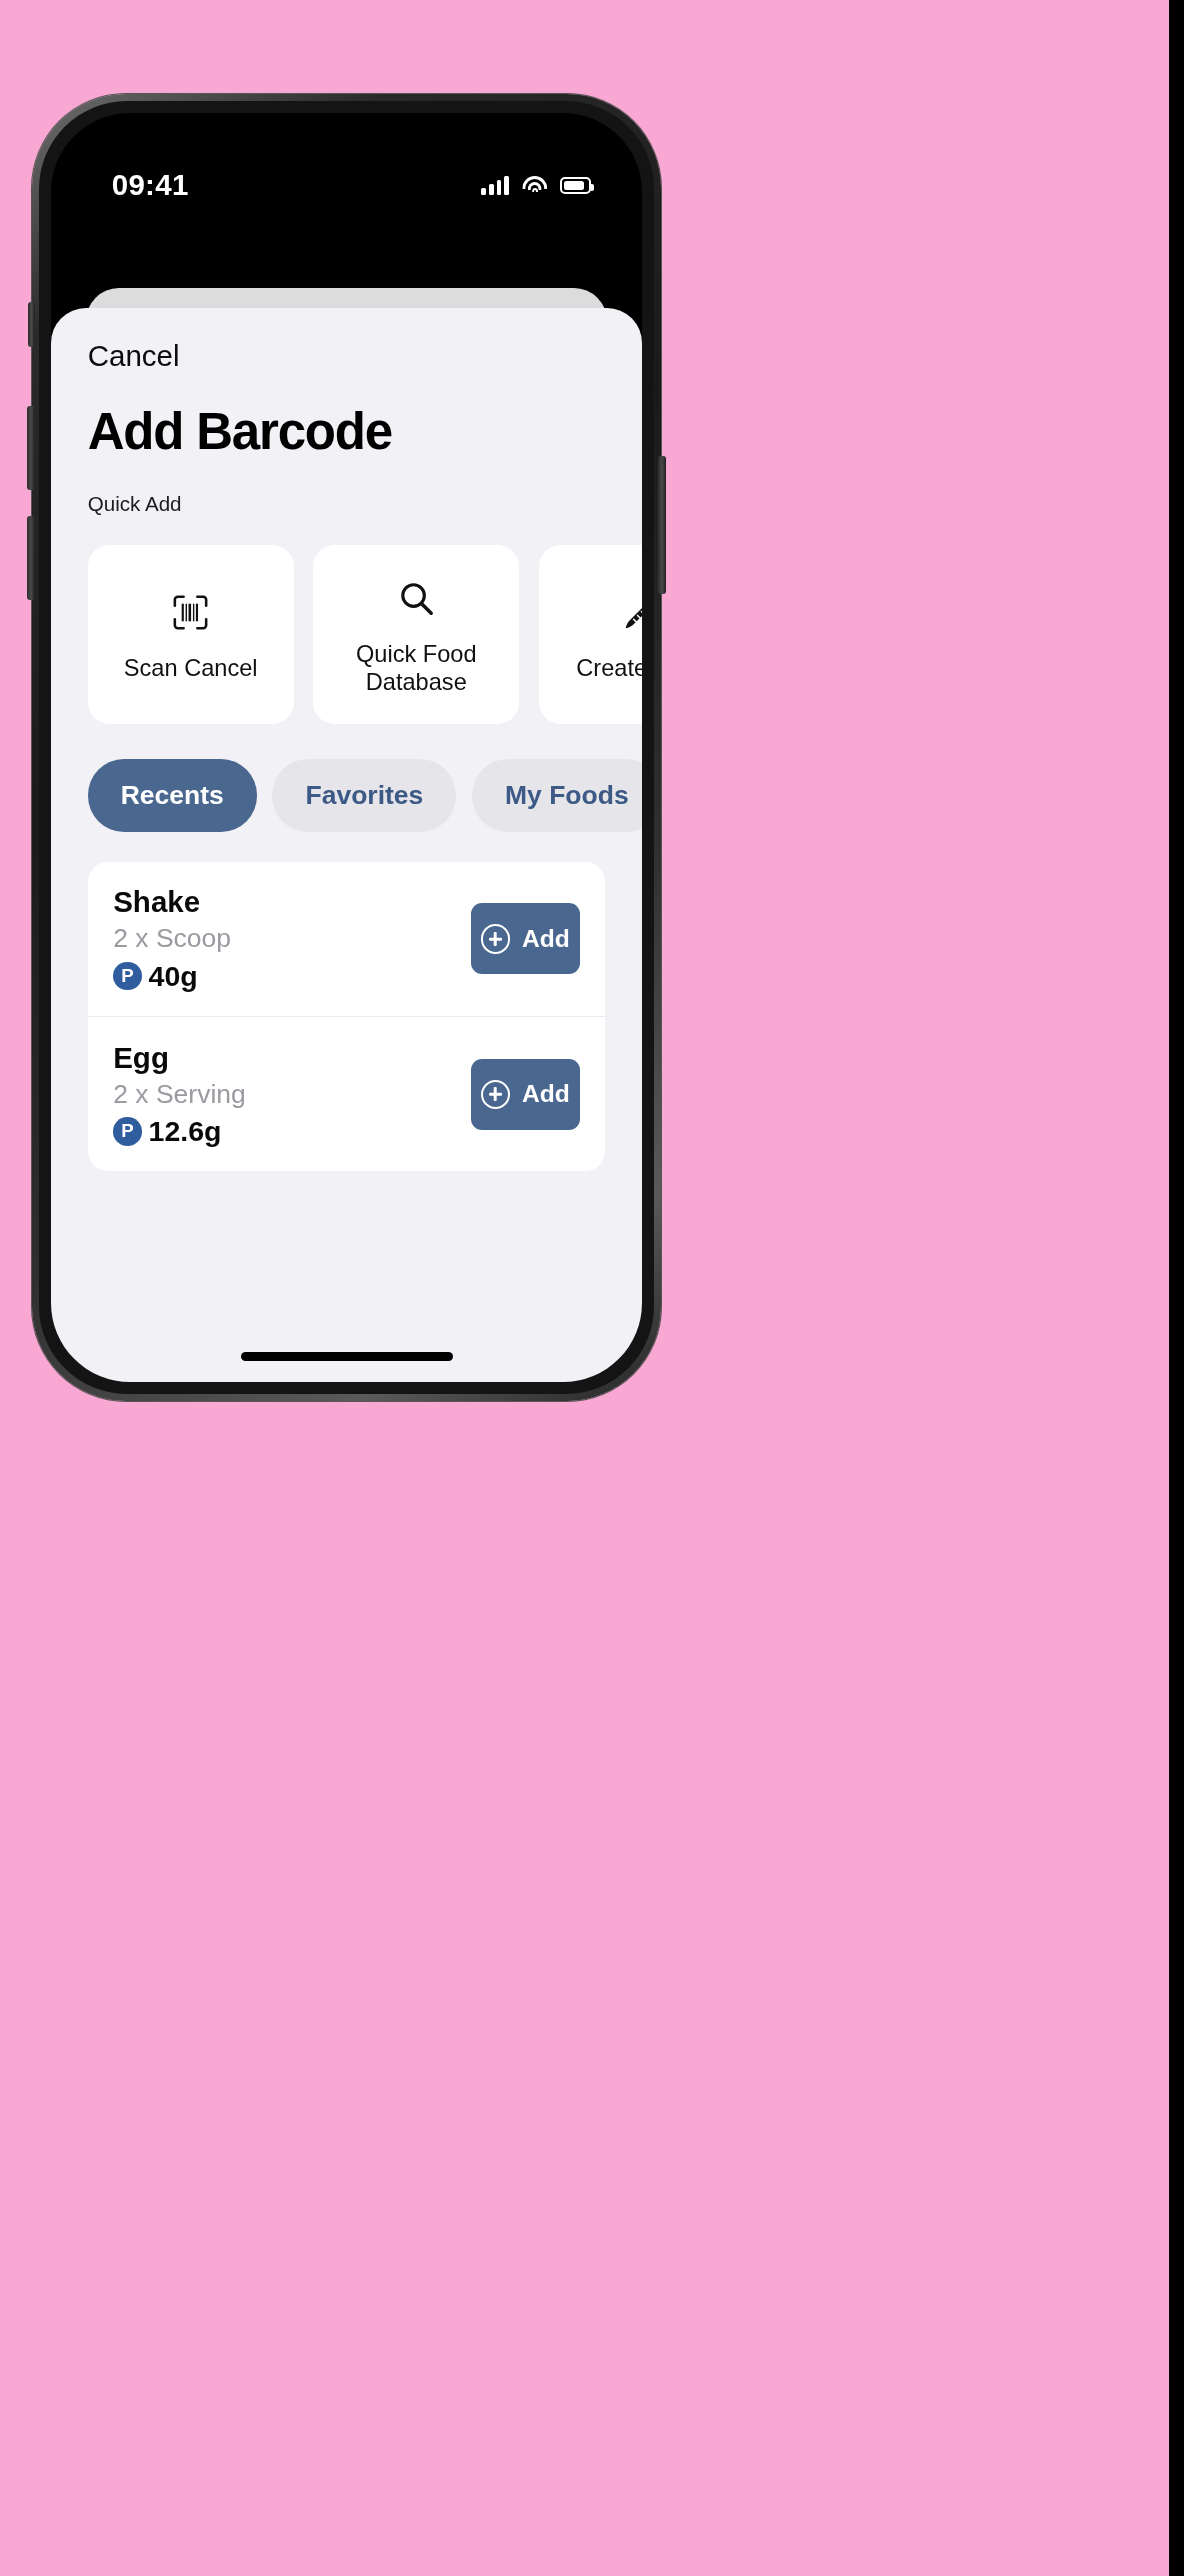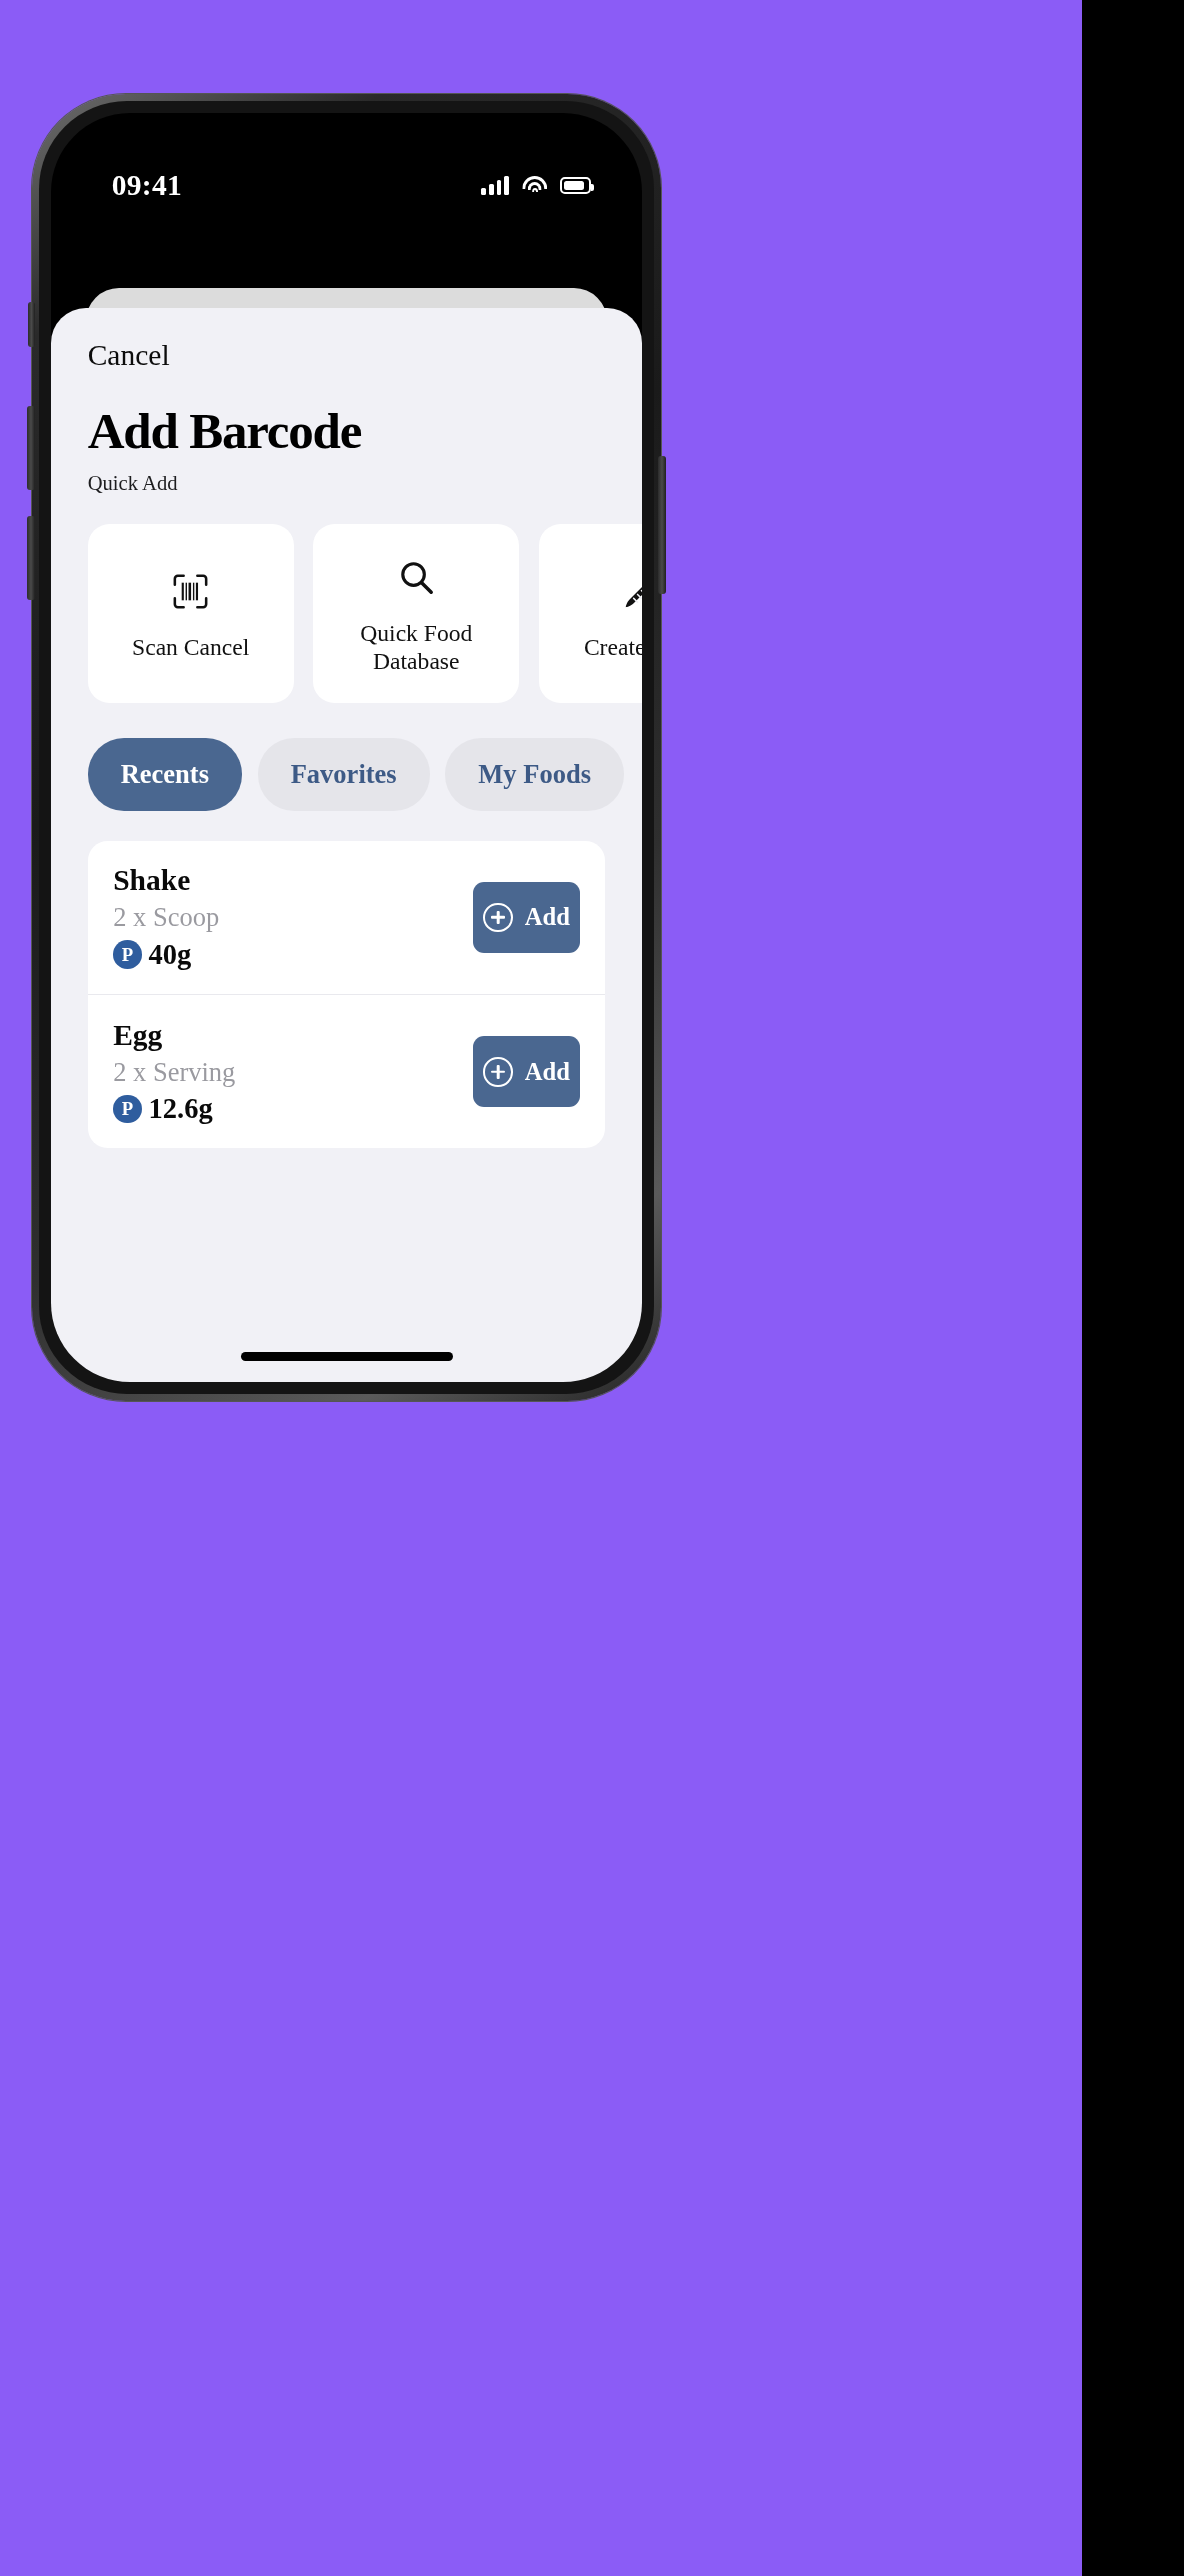--- a/index.html
+++ b/index.html
@@ -2,21 +2,21 @@
 <html><head>
 <meta charset="utf-8">
 <style>
   * { box-sizing: border-box; margin: 0; padding: 0; }
   html, body {
     width: 1185px; height: 2576px;
     background: #000;
     font-family: "Liberation Sans", sans-serif;
     overflow: hidden;
   }
-  .stage { position: relative; width: 1082px; height: 2576px; background: #8b5cf6; font-family: Liberation Serif, serif; }
+  .stage { position: relative; width: 1169px; height: 2576px; background: #f9a8d4; }
 
   
   .phone-outer {
     position: absolute;
     left: 32px; top: 94px;
     width: 629px; height: 1307px;
     border-radius: 94px;
     background: linear-gradient(145deg,#6e6e6e 0%,#2a2a2a 14%,#1a1a1a 42%,#2f2f2f 68%,#5a5a5a 88%,#242424 100%);
     box-shadow: 0 0 0 1px #555;
   }
@@ -88,21 +88,21 @@
     padding: 0;
   }
 
   .page-title {
     margin-top: 35px;
     font-size: 51px; font-weight: 800; color: #000;
     letter-spacing: -1.2px; line-height: 1.05;
   }
 
   .section-label {
-    margin-top: 13px;
+    margin-top: 33px;
     font-size: 20.6px; color: #1d1d1f; font-weight: 400;
   }
 
   
   .quickadd {
     margin-top: 15.7px;
     display: flex; gap: 17.7px; align-items: stretch;
   }
   .qa-input {
     background: #fff; border: none; border-radius: 17.7px;

